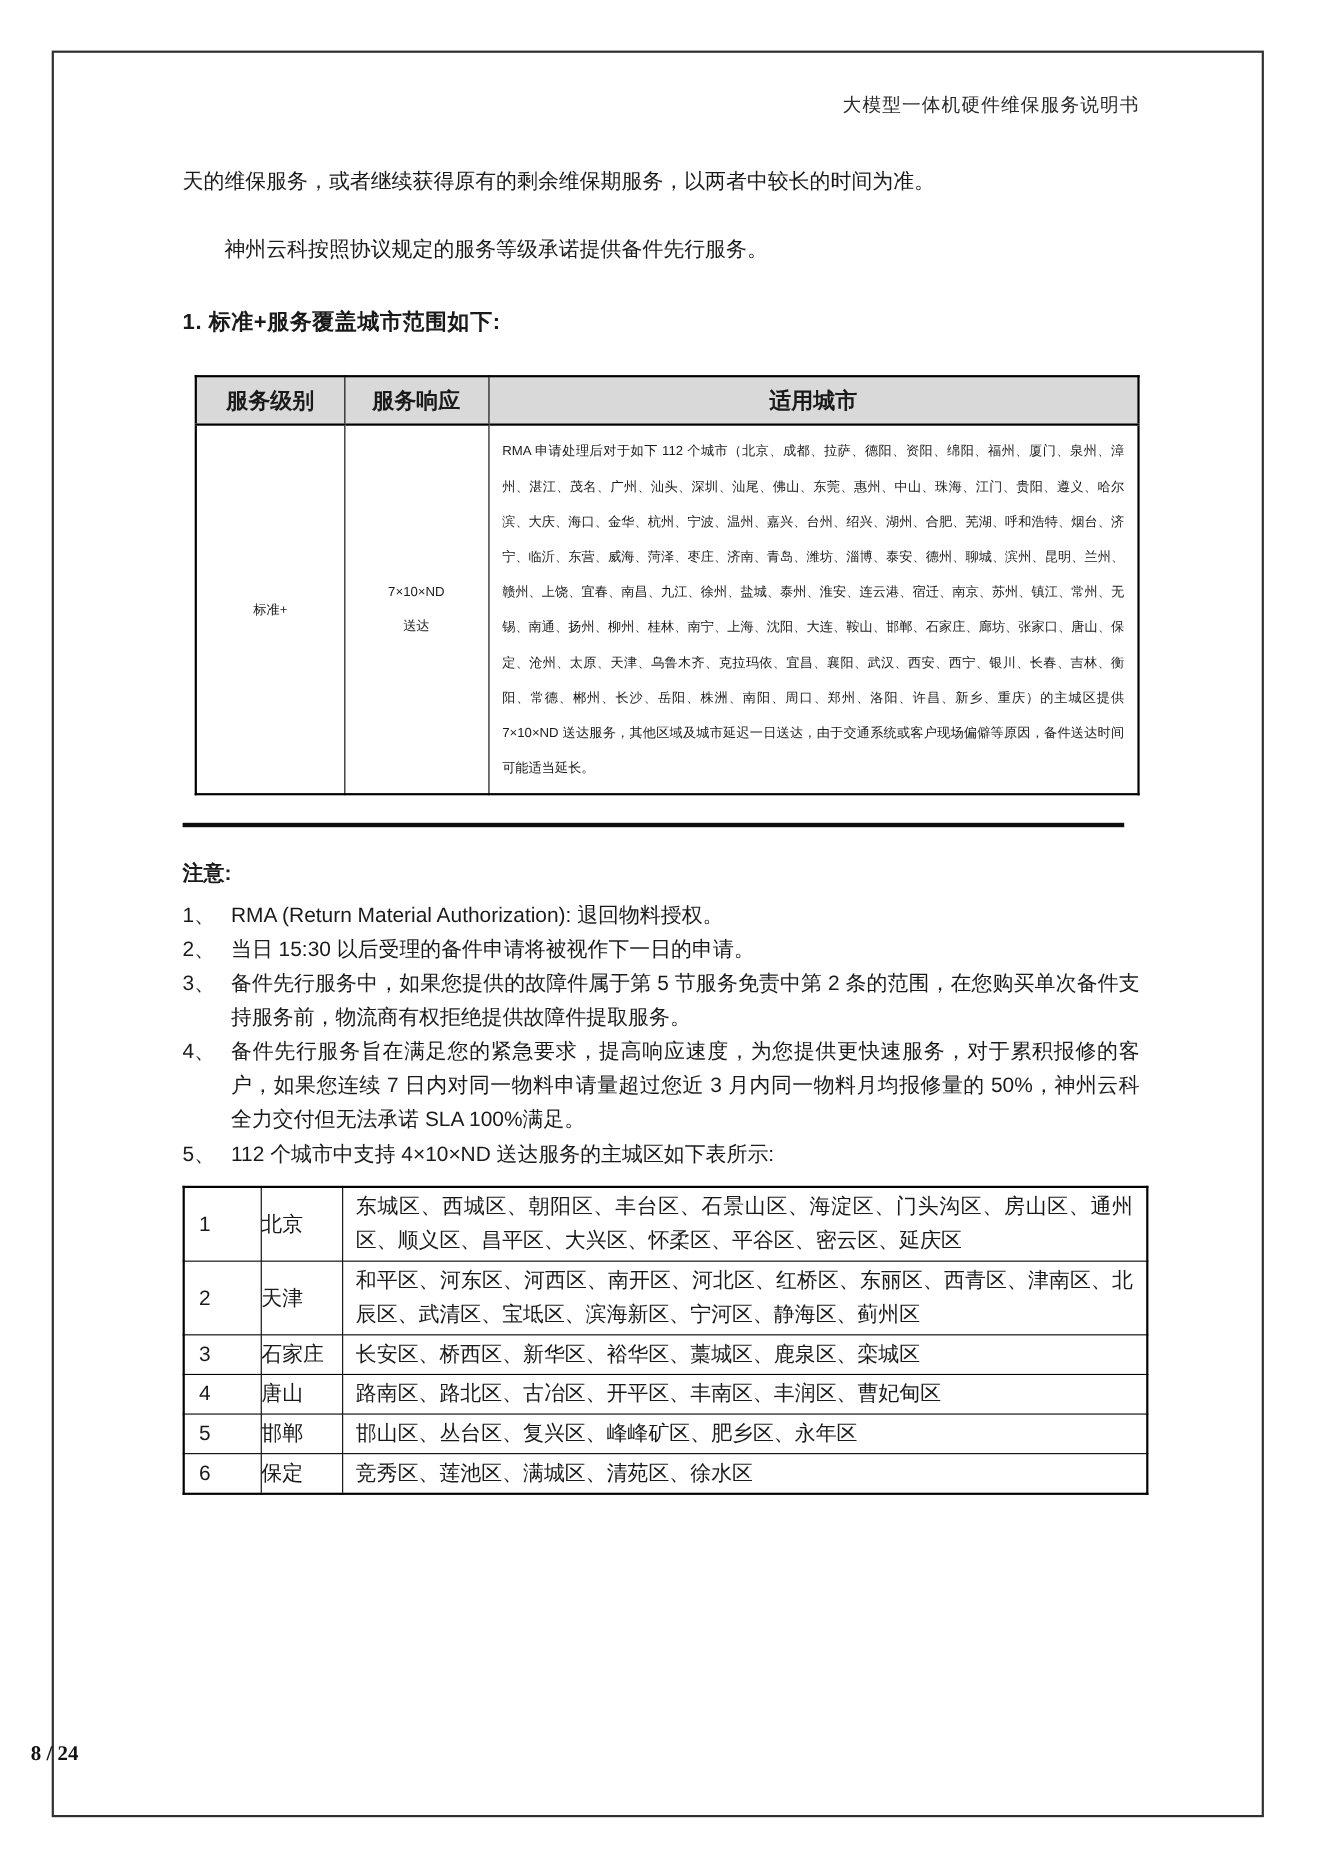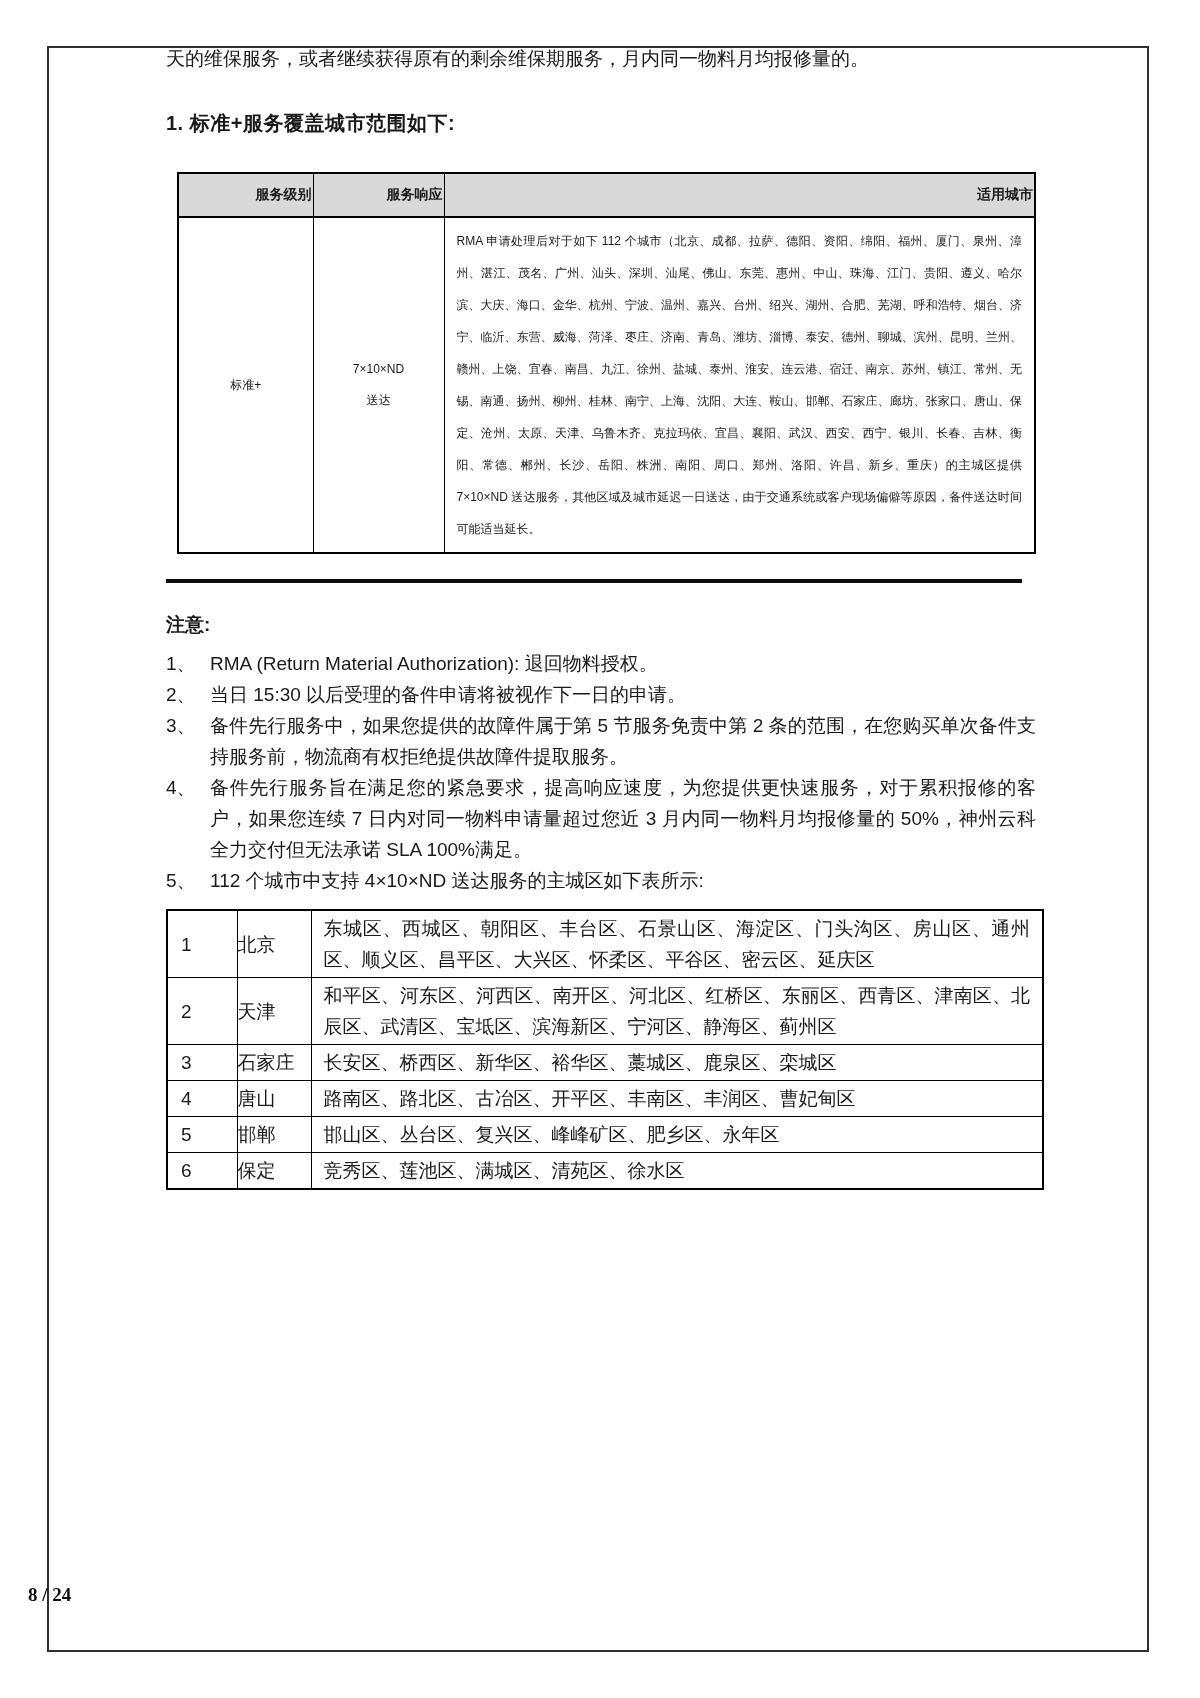--- a/index.html
+++ b/index.html
@@ -20,22 +20,22 @@
   }
   .para{font-size:19px;line-height:31px;margin:0;}
   .para1{margin-top:43px;}
   .para2{margin-top:31px;text-indent:2em;}
   .section-heading{margin:36px 0 0 0;font-size:20px;font-weight:bold;letter-spacing:.5px;}
   
   table{border-collapse:collapse;table-layout:fixed;}
   .t1{margin-top:35px;margin-left:11px;width:859px;border:2px solid #000;}
   .t1 th,.t1 td{border:1px solid #000;}
   .t1 th{
-    background:#d9d9d9;height:40px;font-size:14px;font-weight:bold;
-    text-align:right;border-bottom:2px solid #000;
+    background:#d9d9d9;height:40px;font-size:20px;font-weight:bold;
+    text-align:center;border-bottom:2px solid #000;
   }
   .t1 td{font-size:12px;}
   .c-center{text-align:center;vertical-align:middle;line-height:31px;}
   .cities{
     text-align:justify;padding:7px 12px;line-height:32px;vertical-align:top;
   }
   
   .rule{margin-top:25px;width:856px;height:4px;background:#0d0d0d;}
   .notice-title{margin-top:29px;font-size:19px;font-weight:bold;}
   .notes{margin-top:10px;}
@@ -56,22 +56,24 @@
     font-size:19px;font-weight:bold;color:#111;margin-left:28px;
   }
 </style>
 </head>
 <body>
 
 <div class="page-frame"></div>
 
 <div class="content">
 
+  <div class="doc-header">大模型一体机硬件维保服务说明书</div>
 
-  <p class="para para1">天的维保服务，或者继续获得原有的剩余维保期服务，月内同一物料月均报修量的。</p>
+  <p class="para para1">天的维保服务，或者继续获得原有的剩余维保期服务，以两者中较长的时间为准。</p>
+  <p class="para para2">神州云科按照协议规定的服务等级承诺提供备件先行服务。</p>
 
   <h2 class="section-heading">1. 标准+服务覆盖城市范围如下:</h2>
 
   <table class="t1">
     <colgroup>
         <col style="width:135px">
         <col style="width:131px">
         <col>
       </colgroup>
     <thead>

